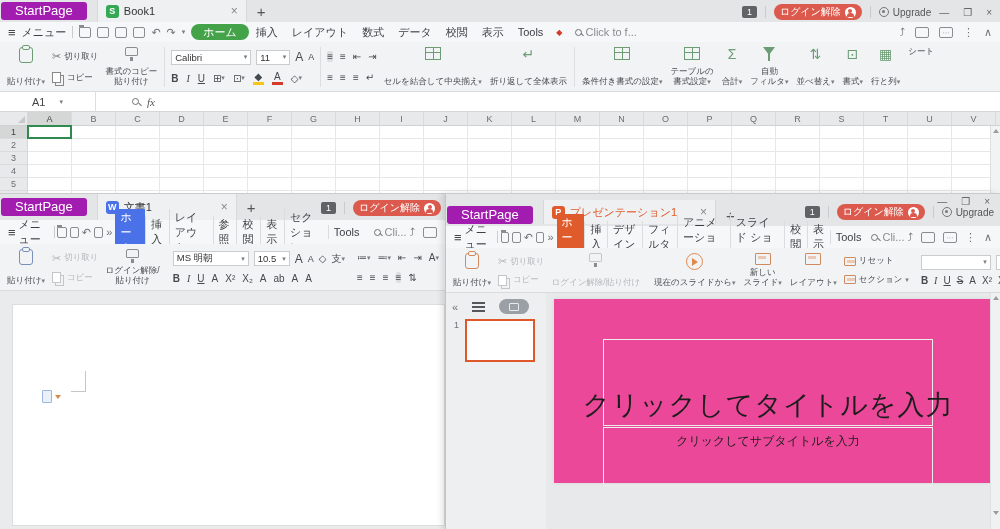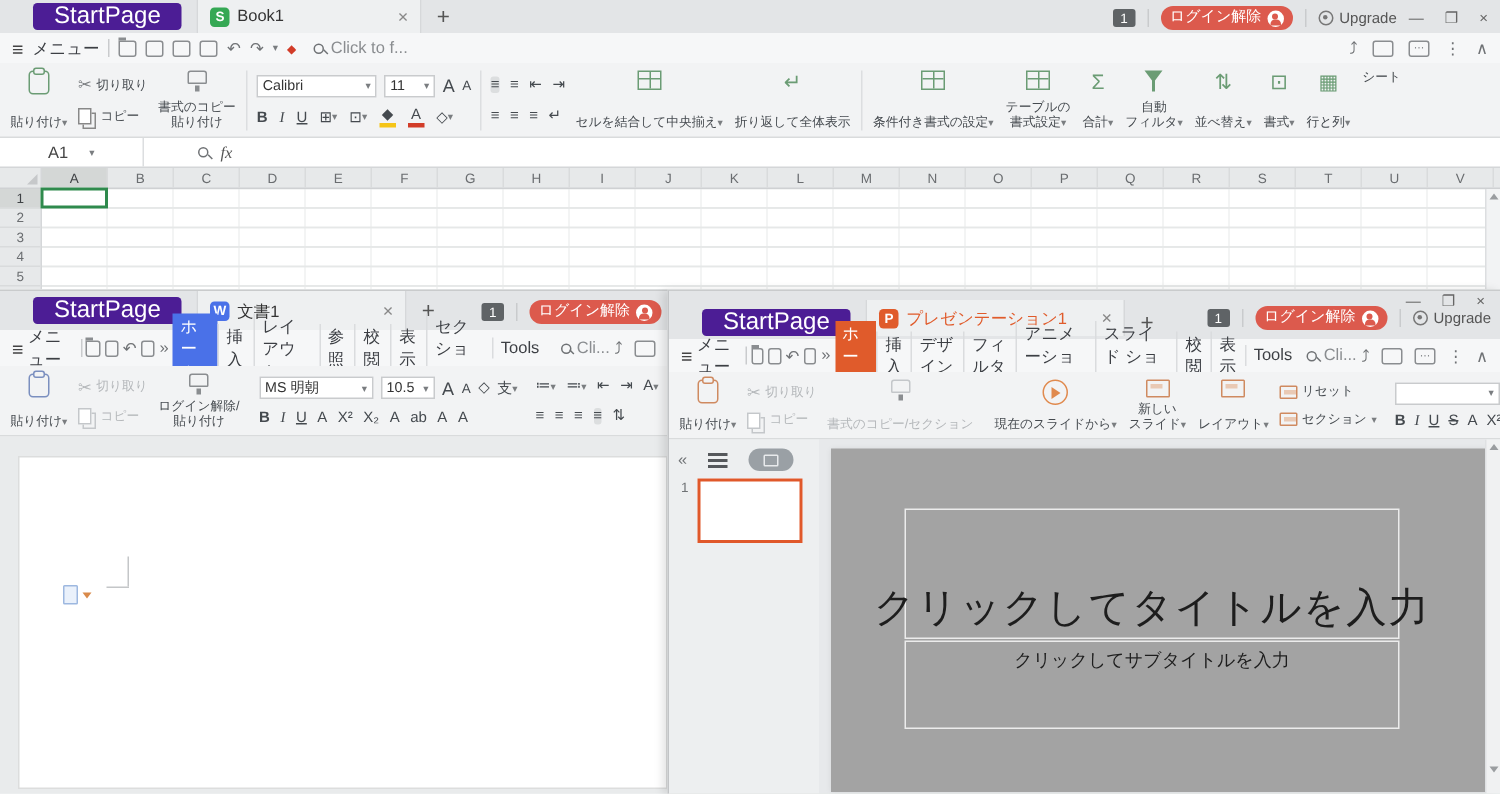--- a/index.html
+++ b/index.html
@@ -10,22 +10,22 @@
   #win-wr { left:0; top:193px; width:445px; height:336px; z-index:2; background:#f2f3f4;
     border-top:1px solid #c9cbcc; }
   #win-pp { left:445px; top:193px; width:555px; height:336px; z-index:3; background:#f2f3f4;
     border-top:1px solid #c9cbcc; border-left:1px solid #c2c4c6; box-shadow:-3px 0 6px rgba(0,0,0,.12); }
 
   
   .tabbar { position:absolute; left:0; right:0; background:#e3e5e7; display:flex; align-items:center; }
   #win-ss .tabbar { top:0; height:22px; }
   #win-wr .tabbar { top:0; height:26px; }
   #win-pp .tabbar { top:0; height:32px; }
-  .sp-pill { background:#4c1d95; color:#fff; font-size:16px; border-radius:3px;
-    padding:2px 14px; margin-left:22px; line-height:14px; }
+  .sp-pill { background:#a21caf; color:#fff; font-size:13px; border-radius:3px;
+    padding:2px 14px; margin-left:1px; line-height:14px; }
   .doctab { display:flex; align-items:center; gap:5px; background:#eef0f1; height:100%;
     padding:0 8px; margin-left:10px; border-left:1px solid #d6d8da; border-right:1px solid #d6d8da;
     font-size:11px; color:#333; min-width:150px; }
   .fic { width:13px; height:13px; border-radius:3px; color:#fff; font-size:9px; font-weight:bold;
     display:inline-flex; align-items:center; justify-content:center; }
   .fic-s { background:#35a854; } .fic-w { background:#4a71e8; } .fic-p { background:#e05b2b; }
   .tab-close { margin-left:auto; color:#888; font-size:12px; padding-left:18px; }
   .newtab { color:#555; font-size:15px; margin-left:10px; }
   .tr-cluster { position:absolute; display:flex; align-items:center; gap:8px; font-size:10px; color:#555; }
   .badge { background:#5f6366; color:#fff; font-size:9px; padding:1px 5px; border-radius:2px; }
@@ -177,21 +177,21 @@
     color:#6f7275; font-size:11px; }
   .i-list { width:13px; height:10px; border-top:2px solid #55585b; border-bottom:2px solid #55585b;
     position:relative; }
   .i-list::after { content:""; position:absolute; left:0; right:0; top:2.5px; height:2px; background:#55585b; }
   .pill-toggle { width:30px; height:15px; background:#9aa0a5; border-radius:8px; display:inline-flex;
     align-items:center; justify-content:center; }
   .pill-toggle .mini-slide { width:10px; height:8px; border:1.2px solid #e8eaec; border-radius:1px; }
   .thumb-num { position:absolute; left:8px; top:27px; font-size:9px; color:#6f7275; }
   .thumb { position:absolute; left:19px; top:26px; width:70px; height:43px; background:#fff;
     border:2px solid #e0582a; }
-  .pp-slide { position:absolute; left:108px; top:6px; width:437px; height:229px; background:#a3a3a3;
+  .pp-slide { position:absolute; left:108px; top:6px; width:437px; height:184px; background:#ec4899;
     box-shadow:0 0 4px rgba(0,0,0,.08); }
   .ph-title { position:absolute; left:49px; top:40px; width:330px; height:87px; border:1px solid #ececec;
     display:flex; align-items:flex-end; justify-content:center; padding-bottom:2px; }
   .ph-title .t { font-size:27px; color:#1d1d1d; letter-spacing:1px; white-space:nowrap; }
   .ph-sub { position:absolute; left:49px; top:128px; width:330px; height:59px; border:1px solid #ececec;
     text-align:center; padding-top:3px; }
   .ph-sub .t { font-size:12px; color:#1d1d1d; }
   .pp-scroll { position:absolute; right:0; top:0; bottom:0; width:10px; background:#f0f1f2;
     border-left:1px solid #dfe1e3; }
 </style>
@@ -231,20 +231,21 @@
     <span class="hamburger">≡</span>
     <span>メニュー</span>
     <span class="vline"></span>
     <span class="micon folder"></span>
     <span class="micon"></span>
     <span class="micon"></span>
     <span class="micon"></span>
     <span class="glyph">↶</span>
     <span class="glyph">↷</span>
     <span class="caret">▾</span>
+    <span><span class="mi active">ホーム</span><span class="mi">挿入</span><span class="mi">レイアウト</span><span class="mi">数式</span><span class="mi">データ</span><span class="mi">校閲</span><span class="mi">表示</span><span class="mi">Tools</span></span>
     <span class="redtick">◆</span>
     <span class="search">
       <span class="i-search"></span>
       <span>Click to f...</span>
     </span>
     <span class="mright">
       <span>⤴</span>
       <span class="mrect"></span>
       <span class="mrect">⋯</span>
       <span>⋮</span>
@@ -639,21 +640,21 @@
         <span class="i-scissors dis">✂</span>
         <span>切り取り</span>
         </span>
       <span class="srow">
         <span class="i-copy"></span>
         <span>コピー</span>
         </span>
     </span>
     <span class="big dis">
       <span class="i-brush" style="border-color:#c4c7ca"></span>
-      <span class="lbl">書式のコピー/セクション</span>
+      <span class="lbl">ログイン解除/貼り付け</span>
     </span>
     <span class="sep"></span>
     <span class="big">
       <span class="i-play"></span>
       <span class="lbl"><span>現在のスライドから</span><span class="caret">▾</span></span>
     </span>
     <span class="big">
       <span class="i-slide"></span>
       <span class="lbl"><span>新しい</span><br><span>スライド</span><span class="caret">▾</span></span>
     </span>

